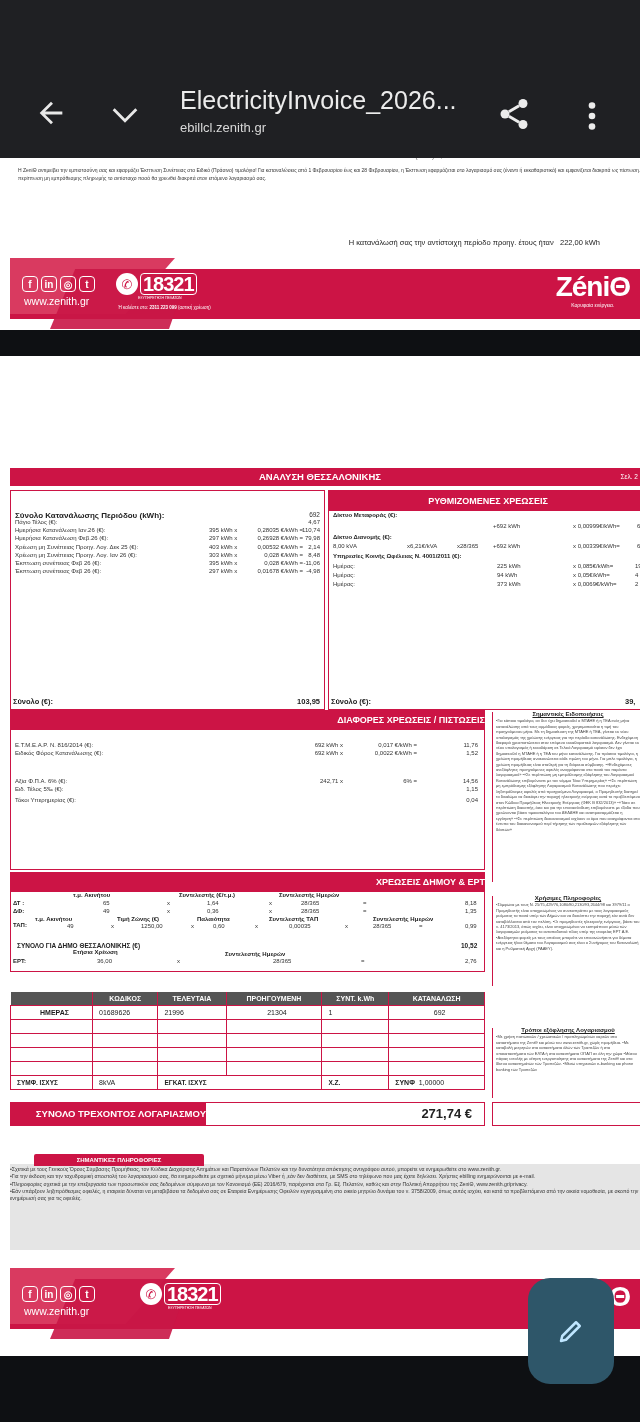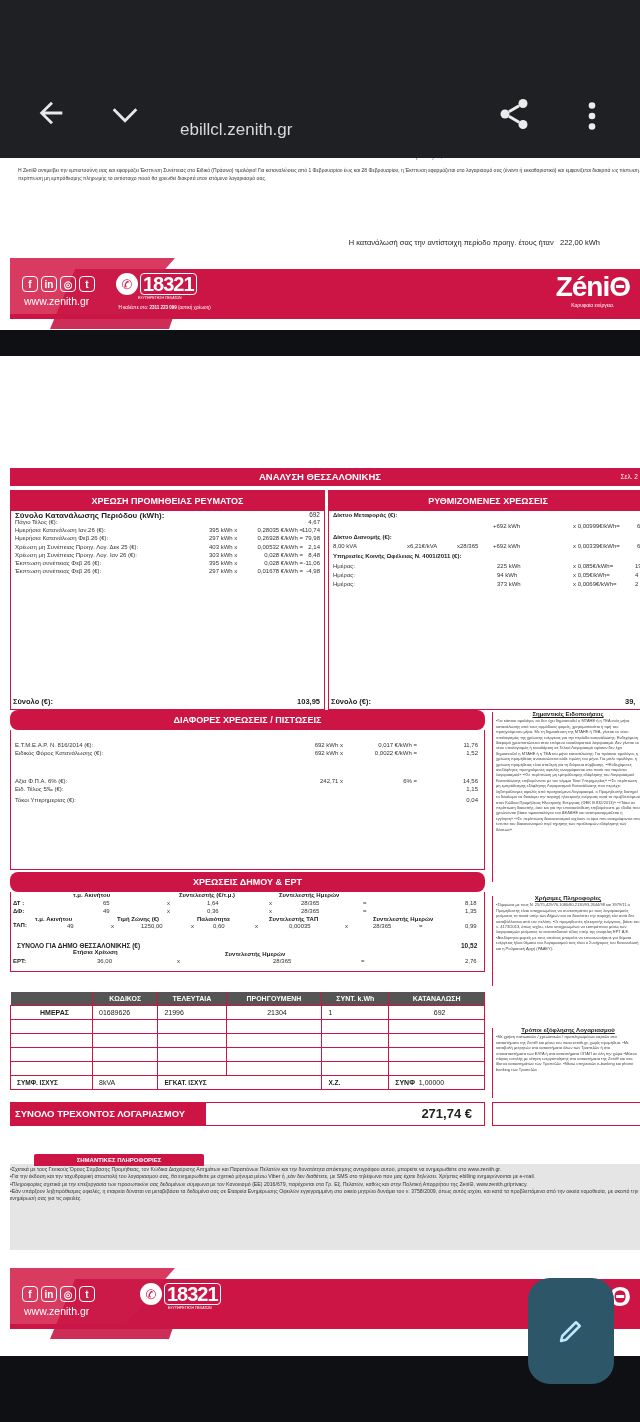--- a/index.html
+++ b/index.html
@@ -4,21 +4,21 @@
 <style>
   * { box-sizing: border-box; margin: 0; padding: 0; }
   html, body { width: 640px; height: 1422px; overflow: hidden; background: #0e1013; font-family: "Liberation Sans", sans-serif; }
   .screen { position: relative; width: 640px; height: 1422px; background: #0e1013; overflow: hidden; }
 
   
   .appbar { position: absolute; left: 0; top: 0; width: 640px; height: 158px; background: #1f2023; z-index: 5; }
   .appbar .back { position: absolute; left: 34px; top: 96px; width: 34px; height: 34px; color: #e8e8e8; }
   .appbar .chev { position: absolute; left: 108px; top: 98px; width: 34px; height: 34px; color: #e8e8e8; }
   .appbar .title { position: absolute; left: 180px; top: 86px; font-size: 25px; color: #ececec; white-space: nowrap; }
-  .appbar .subtitle { position: absolute; left: 180px; top: 120px; font-size: 17px; color: #d8d8d8; }
+  .appbar .subtitle { position: absolute; left: 180px; top: 120px; font-size: 13px; color: #d8d8d8; }
   .appbar .share { position: absolute; left: 496px; top: 96px; width: 36px; height: 36px; color: #ececec; }
   .appbar .more { position: absolute; left: 580px; top: 98px; width: 24px; height: 36px; color: #ececec; }
 
   
   .page1 { position: absolute; left: 0; top: 150px; width: 640px; height: 180px; background: #ffffff; }
   .page1 .cut-row { position: absolute; left: 320px; top: 2px; font-size: 7px; color: #777; }
   .page1 .notice { position: absolute; left: 18px; top: 16px; width: 640px; font-size: 5px; line-height: 8px; color: #333; }
   .page1 .prev-year { position: absolute; right: 40px; top: 88px; font-size: 7.5px; color: #222; padding-left: 20px; }
   .banner { position: absolute; left: 0; width: 640px; height: 70px; }
   .banner .band { position: absolute; left: 10px; top: 11px; width: 640px; height: 50px; background: #cc1445; }
@@ -41,31 +41,31 @@
 
   
   .page2 { position: absolute; left: 0; top: 356px; width: 640px; height: 1000px; background: #ffffff; }
   .main-head { position: absolute; left: 10px; top: 112px; width: 640px; height: 18px; background: #cc1445; color: #fff; font-weight: bold; font-size: 9.5px; text-align: center; line-height: 18px; padding-right: 20px; }
   .main-head .pg { position: absolute; right: 12px; top: 0; font-size: 6.5px; font-weight: normal; }
   .panel { position: absolute; border: 1.5px solid #cc1445; background: #fff; }
   .panel-head { background: #cc1445; color: #fff; font-weight: bold; font-size: 9px; text-align: center; height: 20px; line-height: 20px; }
   .row { position: absolute; font-size: 6px; color: #333; white-space: nowrap; }
   .b { font-weight: bold; color: #222; }
   .r { text-align: right; }
-  .sec-head { position: absolute; left: 10px; width: 485px; height: 20px; background: #cc1445; color: #fff; font-weight: bold; font-size: 9px; text-align: center; line-height: 20px; border-radius: 8px; }
+  .sec-head { position: absolute; left: 10px; width: 485px; height: 20px; background: #cc1445; color: #fff; font-weight: bold; font-size: 9px; text-align: right; line-height: 20px; }
 
   .side-box { position: absolute; left: 492px; width: 148px; font-size: 4px; line-height: 5.4px; color: #444; border-left: 1px solid #cc1445; padding-left: 3px; }
   .side-box .h { font-weight: bold; font-size: 6px; text-align: center; text-decoration: underline; color: #222; margin-bottom: 1px; }
 
   table.meter { position: absolute; left: 10px; top: 636px; width: 475px; border-collapse: collapse; font-size: 7px; }
   table.meter th { background: #555; color: #fff; font-weight: bold; height: 13px; border-right: 1px solid #cc1445; }
   table.meter td { height: 14px; border: 1px solid #cc1445; color: #222; padding-left: 6px; }
   table.meter td.c { text-align: center; }
 
-  .total-box { position: absolute; left: 10px; top: 746px; width: 475px; height: 24px; border: 1px solid #cc1445; }
+  .total-box { position: absolute; left: 10px; top: 746px; width: 475px; height: 24px; border: 1px solid #cc1445; text-align: right; }
   .total-box .lbl { position: absolute; left: 0; top: 0; width: 195px; height: 22px; background: #cc1445; color: #fff; font-weight: bold; font-size: 9.5px; line-height: 22px; padding-left: 4px; }
   .total-box .amt { position: absolute; right: 12px; top: 3px; font-size: 13px; font-weight: bold; color: #222; }
   .total-side { position: absolute; left: 492px; top: 746px; width: 148px; height: 24px; border: 1px solid #cc1445; border-right: none; }
 
   .info { position: absolute; left: 10px; top: 808px; width: 630px; height: 86px; background: #e5e5e5; }
   .info .tab { position: absolute; left: 24px; top: -10px; width: 170px; height: 12px; background: #cc1445; color: #fff; font-size: 6px; font-weight: bold; text-align: center; line-height: 12px; border-radius: 2px 2px 0 0; }
   .info .txt { position: absolute; left: 0; top: 2px; width: 640px; font-size: 5.2px; line-height: 7.3px; color: #333; }
 
   .fab { position: absolute; left: 528px; top: 1278px; width: 86px; height: 106px; background: #2e5669; border-radius: 22px; display: flex; align-items: center; justify-content: center; color: #bfe6ff; z-index: 6; }
   .navbar { position: absolute; left: 0; top: 1362px; width: 640px; height: 60px; background: #0e1013; }
@@ -75,20 +75,21 @@
 
 <div class="screen">
 
   <div class="appbar">
     <svg class="back" viewBox="0 0 24 24">
         <path d="M20 11H7.8l5.6-5.6L12 4l-8 8 8 8 1.4-1.4L7.8 13H20z" fill="currentColor"></path>
       </svg>
     <svg class="chev" viewBox="0 0 24 24">
         <path d="M4 8l8 8 8-8" stroke="currentColor" stroke-width="2" fill="none"></path>
       </svg>
+    <div class="title">ElectricityInvoice_2026...</div>
     <div class="subtitle">ebillcl.zenith.gr</div>
     <svg class="share" viewBox="0 0 24 24">
         <circle cx="18" cy="5" r="3" fill="currentColor"></circle>
         <circle cx="6" cy="12" r="3" fill="currentColor"></circle>
         <circle cx="18" cy="19" r="3" fill="currentColor"></circle>
         <path d="M8.6 13.5l6.8 4M15.4 6.5l-6.8 4" stroke="currentColor" stroke-width="2"></path>
       </svg>
     <svg class="more" viewBox="0 0 12 24">
         <circle cx="6" cy="5" r="2.2" fill="currentColor"></circle>
         <circle cx="6" cy="12" r="2.2" fill="currentColor"></circle>
@@ -133,21 +134,20 @@
 
   <div class="gap1"></div>
 
   <div class="page2">
     <div class="main-head">
       <span>ΑΝΑΛΥΣΗ ΘΕΣΣΑΛΟΝΙΚΗΣ</span>
       <span class="pg">Σελ. 2</span>
     </div>
 
     <div class="panel" style="left:10px;top:134px;width:315px;height:220px">
-      <div class="panel-head">ΧΡΕΩΣΗ ΠΡΟΜΗΘΕΙΑΣ ΡΕΥΜΑΤΟΣ</div>
       <div class="row b" style="left:4px;top:20px;font-size:8px">Σύνολο Κατανάλωσης Περιόδου (kWh):</div>
       <div class="row r" style="right:4px;top:20px;font-size:6.5px">692</div>
       <div id="supply-rows">
           <div class="row" style="left:4px;top:28px">Πάγιο Τέλος (€):</div>
           <div class="row" style="left:198px;top:28px"></div>
           <div class="row r" style="left:232px;width:60px;top:28px"></div>
           <div class="row r" style="right:4px;top:28px">4,67</div>
           <div class="row" style="left:4px;top:36.2px">Ημερήσια Κατανάλωση Ιαν.26 (€):</div>
           <div class="row" style="left:198px;top:36.2px">395 kWh x</div>
           <div class="row r" style="left:232px;width:60px;top:36.2px">0,28035 €/kWh =</div>

